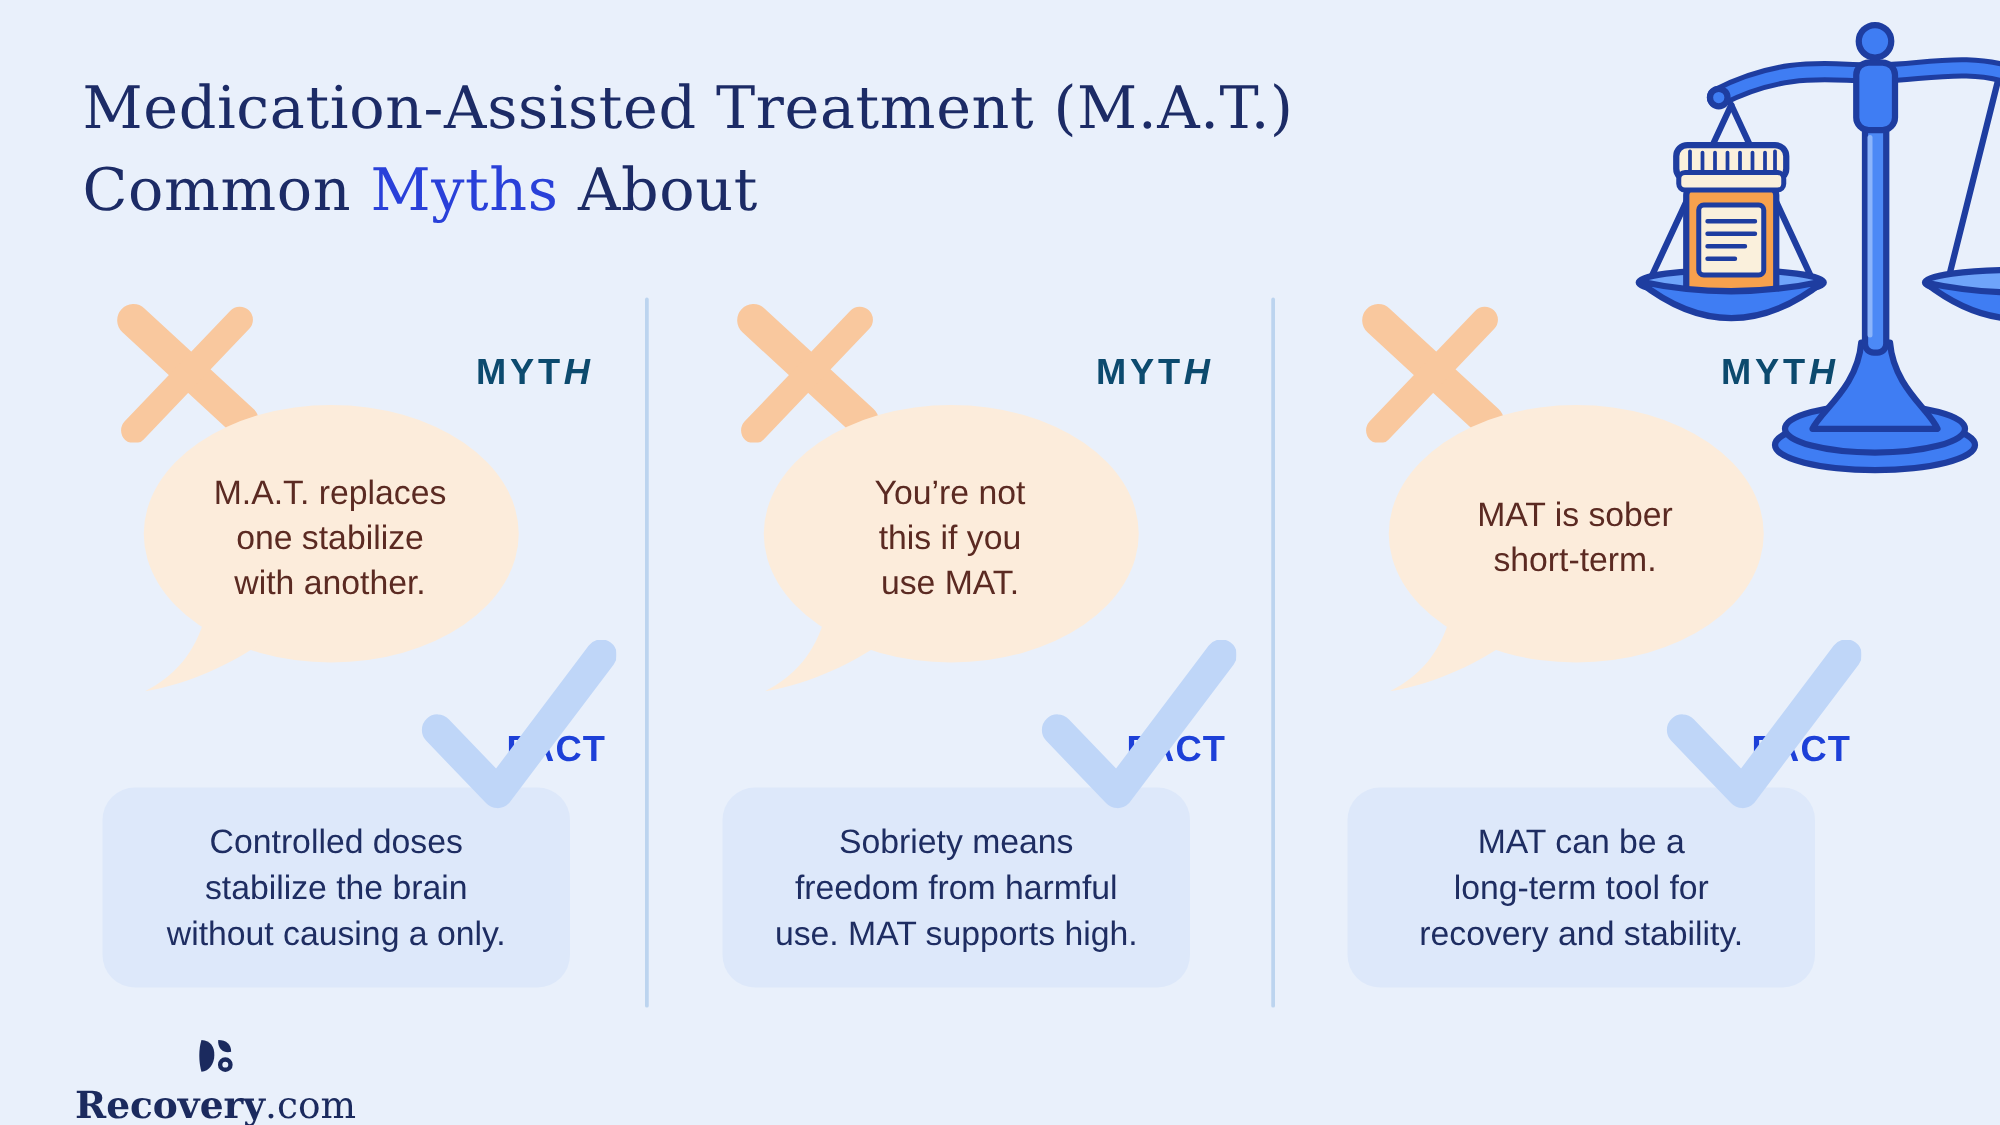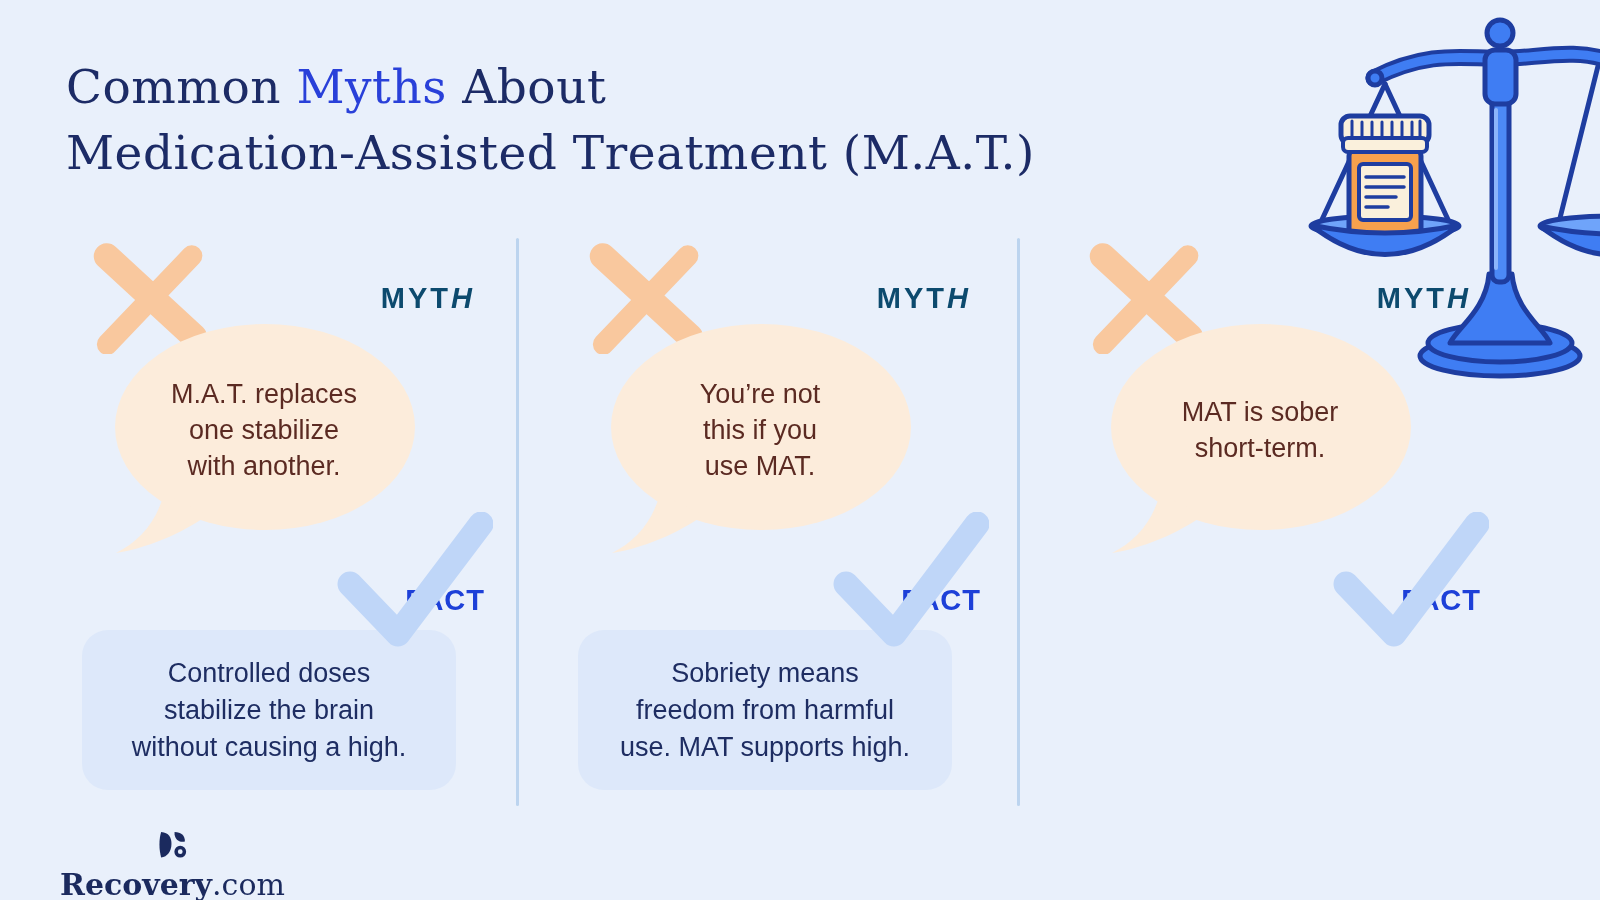--- a/index.html
+++ b/index.html
@@ -49,22 +49,22 @@
   .brand-icon{width:31px;height:30px;margin-top:4px;}
   .brand-text{font-family:"DejaVu Serif",serif;font-size:30px;color:#1b2a5e;}
   .brand-text .b{font-weight:700;}
 </style>
 </head>
 <body>
 
 <div class="page">
 
   <div class="title">
+    <div>Medication-Assisted Treatment (M.A.T.)</div>
     <div><span>Common </span><span class="hl">Myths</span><span> About</span></div>
-    <div>Medication-Assisted Treatment (M.A.T.)</div>
   </div>
 
   <svg class="scale" viewBox="0 0 318 372" aria-hidden="true">
     <g stroke="#1e3da0" stroke-linecap="round">
 
       <path d="M316 52 L276 212" stroke-width="5" fill="none"></path>
       <path d="M320 52 L362 212" stroke-width="5" fill="none"></path>
 
       <ellipse cx="332" cy="212" rx="74" ry="10" fill="#6fa4fa" stroke-width="5"></ellipse>
       <path d="M258 212 Q332 270 406 212 Q332 228 258 212 Z" fill="#3f7df3" stroke-width="5"></path>
@@ -113,21 +113,21 @@
     <svg class="bubble" viewBox="0 0 308 236" aria-hidden="true">
       <ellipse cx="155" cy="105" rx="150" ry="103" fill="#fcecdb"></ellipse>
       <path d="M54 172 C46 200 30 219 6 231 C44 225 80 206 98 193 Z" fill="#fcecdb"></path>
     </svg>
     <div class="bubble-text">M.A.T. replaces
 one stabilize
 with another.</div>
     <div class="fact-label">FACT</div>
     <div class="fact-box">Controlled doses
 stabilize the brain
-without causing a high.</div>
+without causing a only.</div>
     <svg class="check" viewBox="0 0 156 136" aria-hidden="true">
       <path d="M13 72 L61 122 L144 12" stroke="#bfd6f8" stroke-width="25" stroke-linecap="round" stroke-linejoin="round" fill="none"></path>
     </svg>
   </div>
 
   <div class="column col-2">
     <svg class="x-mark" viewBox="0 0 120 112" aria-hidden="true">
       <g transform="rotate(-3 60 56)" stroke="#f9c89e" stroke-linecap="round">
         <path d="M18 12 L101 97" stroke-width="26" fill="none"></path>
         <path d="M103 16 L14 100" stroke-width="21" fill="none"></path>
@@ -158,20 +158,23 @@
       </g>
     </svg>
     <div class="myth-label"><span>MYT</span><span class="it">H</span></div>
     <svg class="bubble" viewBox="0 0 308 236" aria-hidden="true">
       <ellipse cx="155" cy="105" rx="150" ry="103" fill="#fcecdb"></ellipse>
       <path d="M54 172 C46 200 30 219 6 231 C44 225 80 206 98 193 Z" fill="#fcecdb"></path>
     </svg>
     <div class="bubble-text">MAT is sober
 short-term.</div>
     <div class="fact-label">FACT</div>
+    <div class="fact-box">MAT can be a
+long-term tool for
+recovery and stability.</div>
     <svg class="check" viewBox="0 0 156 136" aria-hidden="true">
       <path d="M13 72 L61 122 L144 12" stroke="#bfd6f8" stroke-width="25" stroke-linecap="round" stroke-linejoin="round" fill="none"></path>
     </svg>
   </div>
 
   <div class="footer">
     <svg class="brand-icon" viewBox="0 0 30 28" aria-hidden="true">
       <path d="M4 1.5 C11.5 2 14 7 14 13 C14 20 10 25.5 4 26 C1.8 18 1.8 9 4 1.5 Z" fill="#1b2a5e"></path>
       <path d="M17 1.5 C23.5 1.5 27 5 27 10.5 C21.5 12 17.5 8.5 17 3.5 Z" fill="#1b2a5e"></path>
       <circle cx="22.5" cy="20.5" r="4" fill="none" stroke="#1b2a5e" stroke-width="3.4"></circle>

